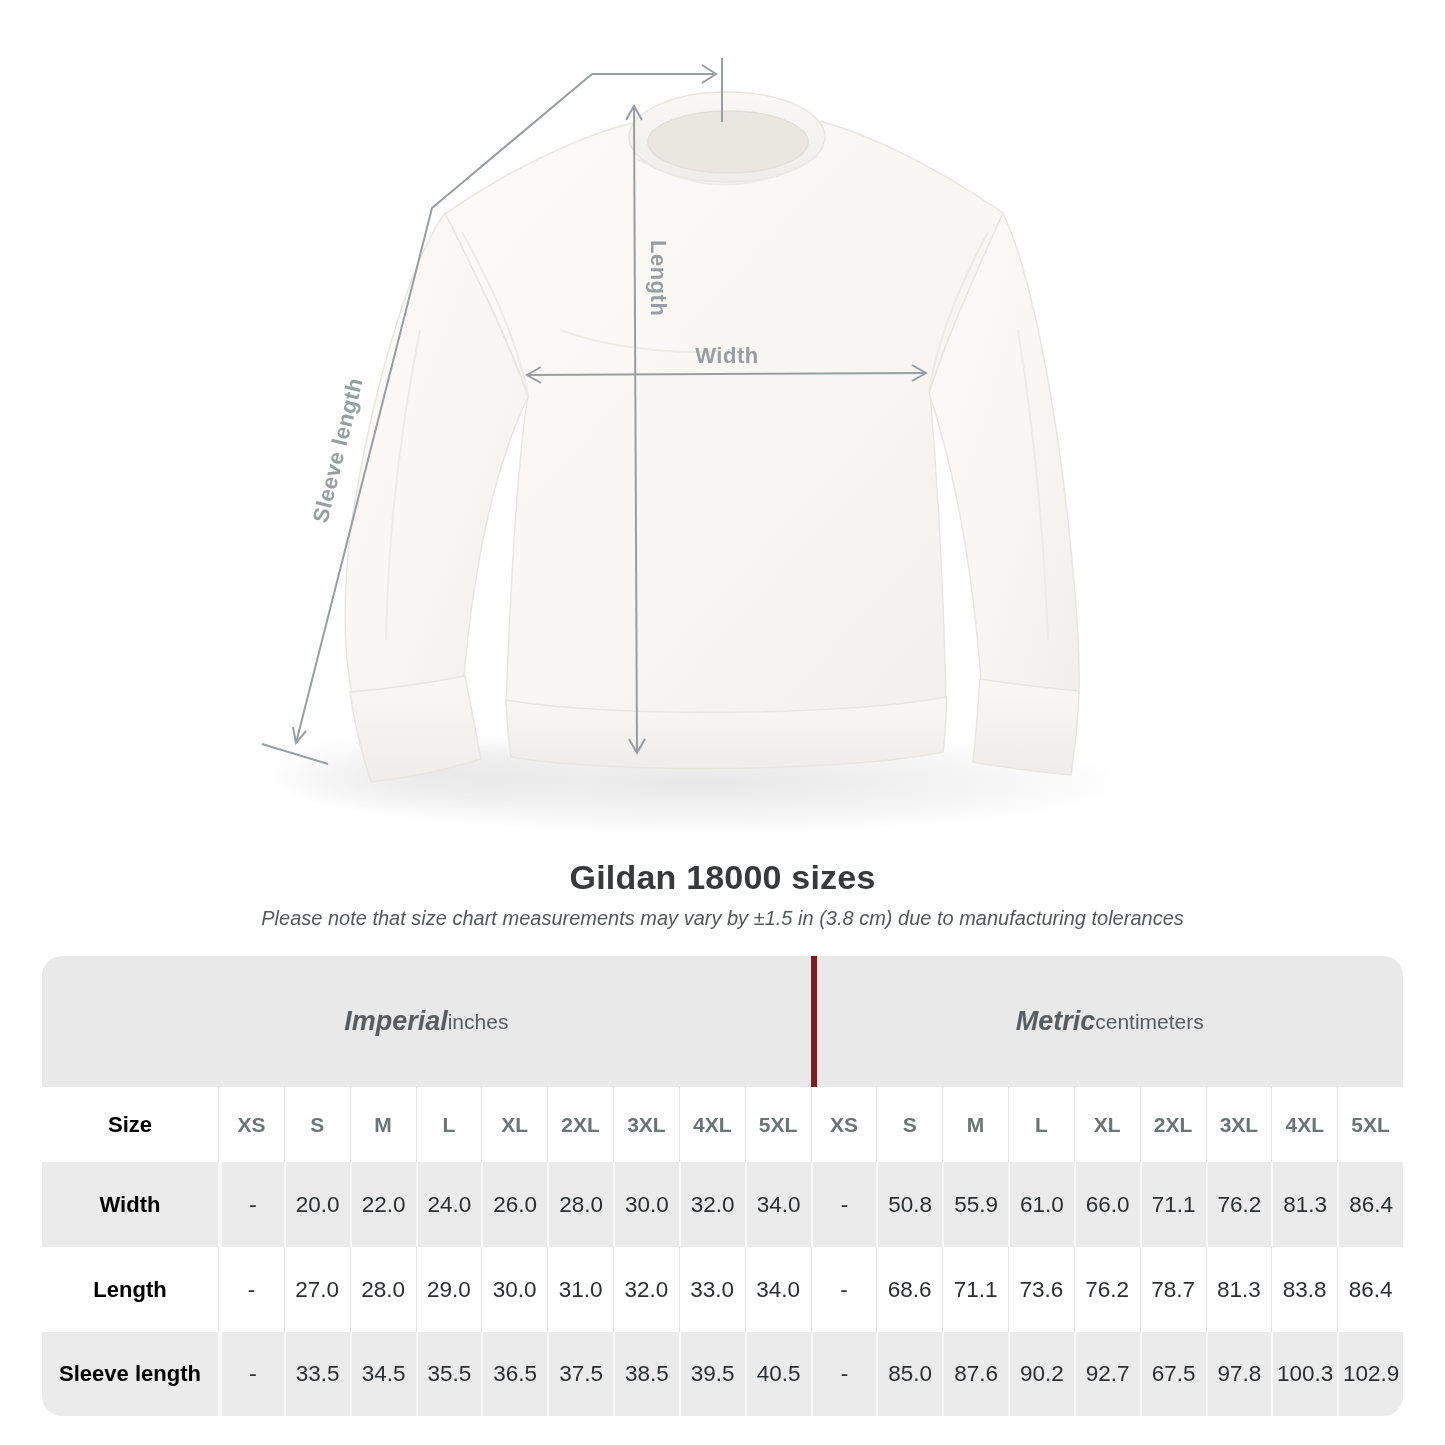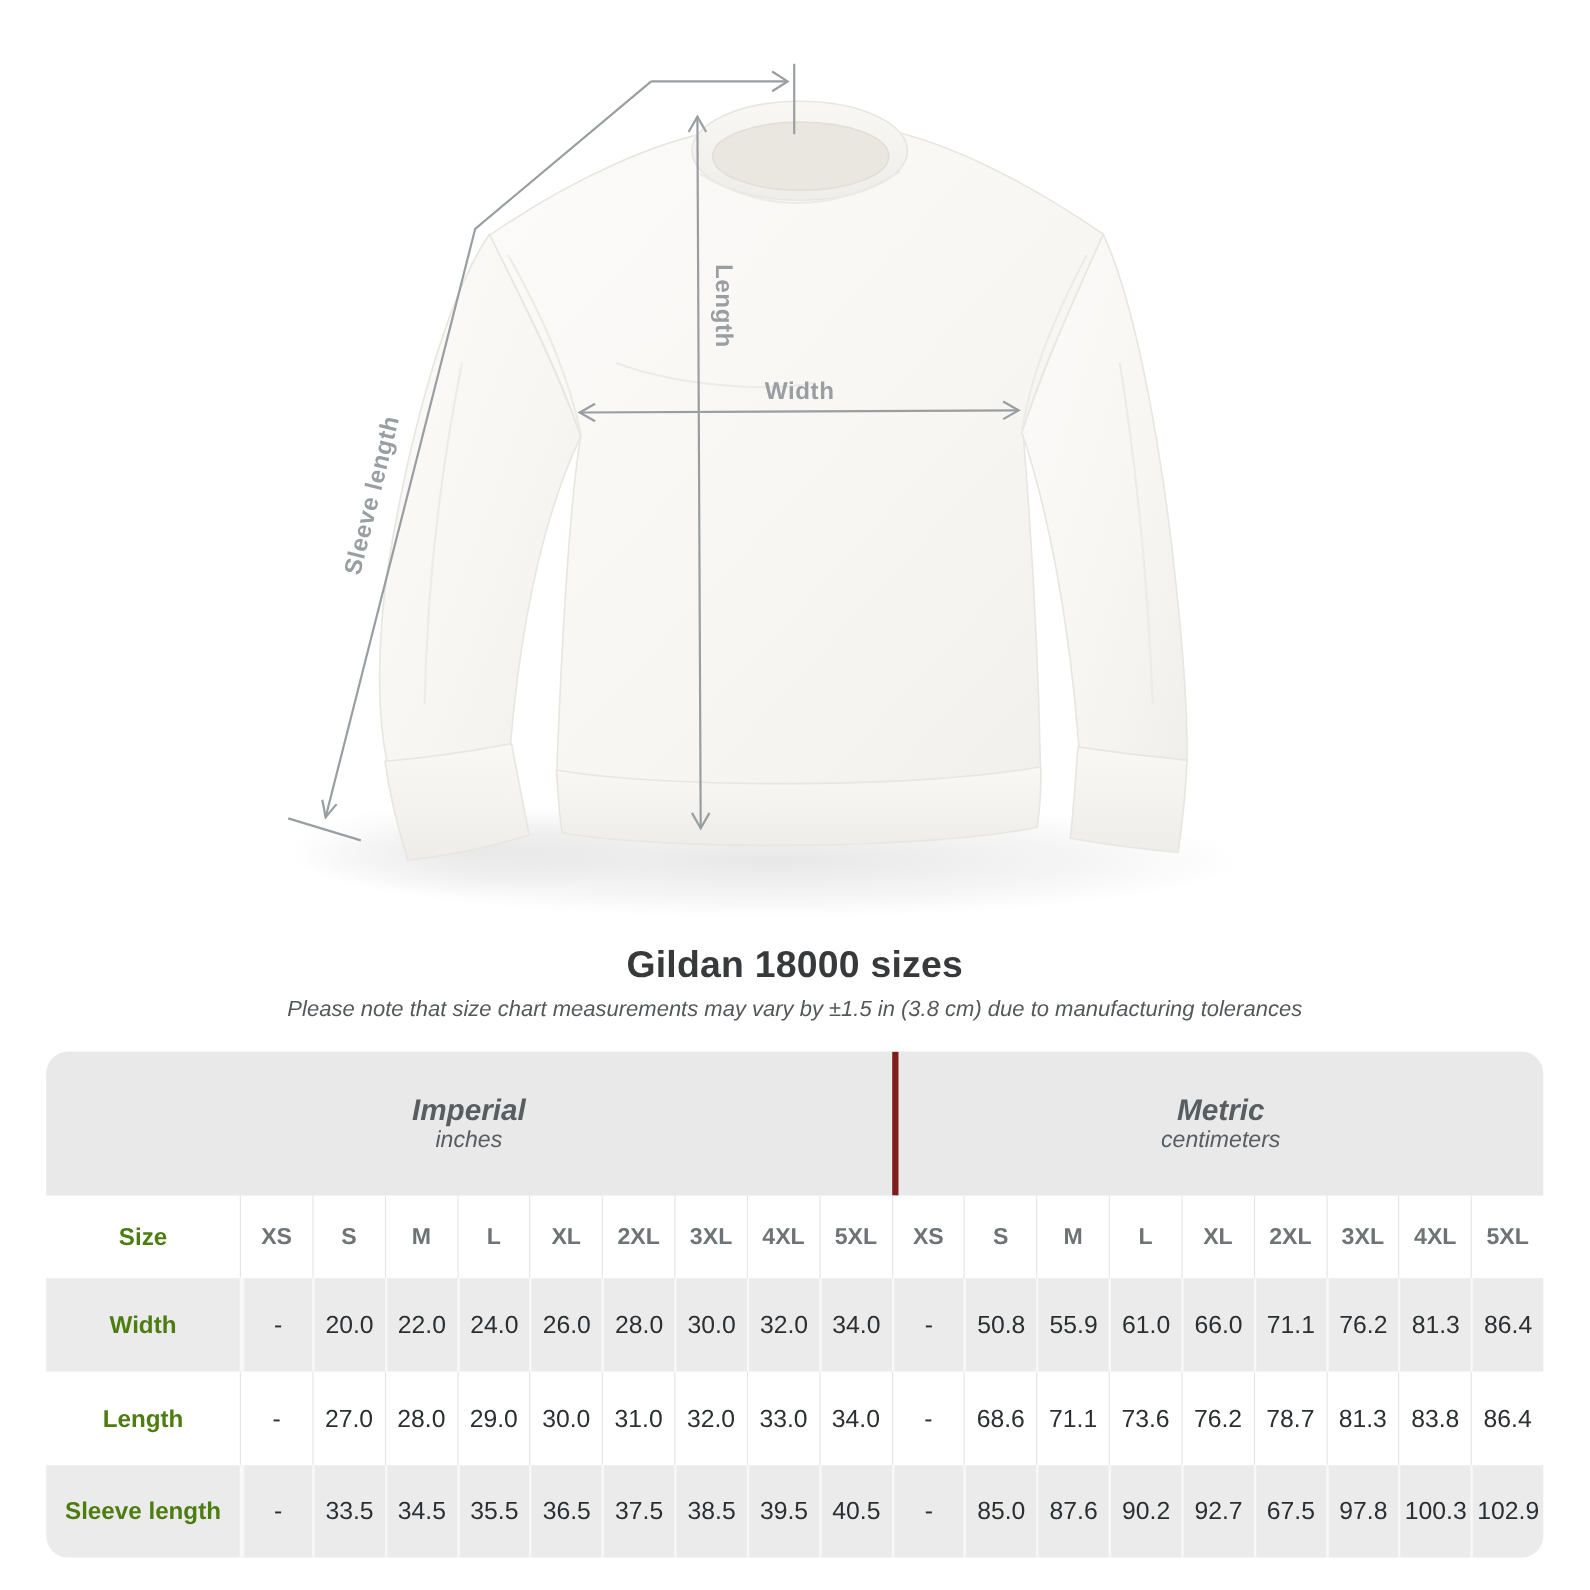--- a/index.html
+++ b/index.html
@@ -41,39 +41,39 @@
   
   .size-table{
     width:1361px;
     margin:26px auto 0 auto;
     display:grid;
     grid-template-columns:176px repeat(18, 1fr);
     grid-template-rows:131px 75px 85px 85px 84px;
   }
   .band{
     background:#e9e9e9;
-    display:flex;flex-direction:column;
+    display:flex;
     align-items:center;justify-content:center;
     gap:0;
   }
   .band-imperial{grid-column:1 / 11;border-top-left-radius:20px;}
   .band-metric{grid-column:11 / 20;border-top-right-radius:20px;border-left:6px solid #7f1d1d;}
   .band-title{
     font-size:27px;font-weight:bold;font-style:italic;color:#575d60;
   }
   .band-unit{
-    font-size:21px;font-style:italic;color:#575d60;
+    font-size:21px;color:#575d60;
   }
   .cell{
     display:flex;align-items:center;justify-content:center;
   }
   .cell.white{background:#ffffff;border-left:1px solid #e4e4e4;}
   .cell.grey{background:#ebebeb;border-left:2px solid #f8f8f8;}
   .cell.grey.first-data{border-left-width:4px;}
-  .cell.label{border-left:none;font-weight:bold;color:#4d7c0f;font-size:22px;}
+  .cell.label{border-left:none;font-weight:bold;color:#000000;font-size:22px;}
   .cell.size-head{font-weight:bold;color:#6e7376;font-size:21px;}
   .cell.val{color:#2c2f31;font-size:22.5px;}
   .cell.rad-bl{border-bottom-left-radius:20px;}
   .cell.rad-br{border-bottom-right-radius:20px;}
 </style>
 </head>
 <body>
 
 <div class="diagram">
   <svg width="1445" height="838" viewBox="0 0 1445 838">

